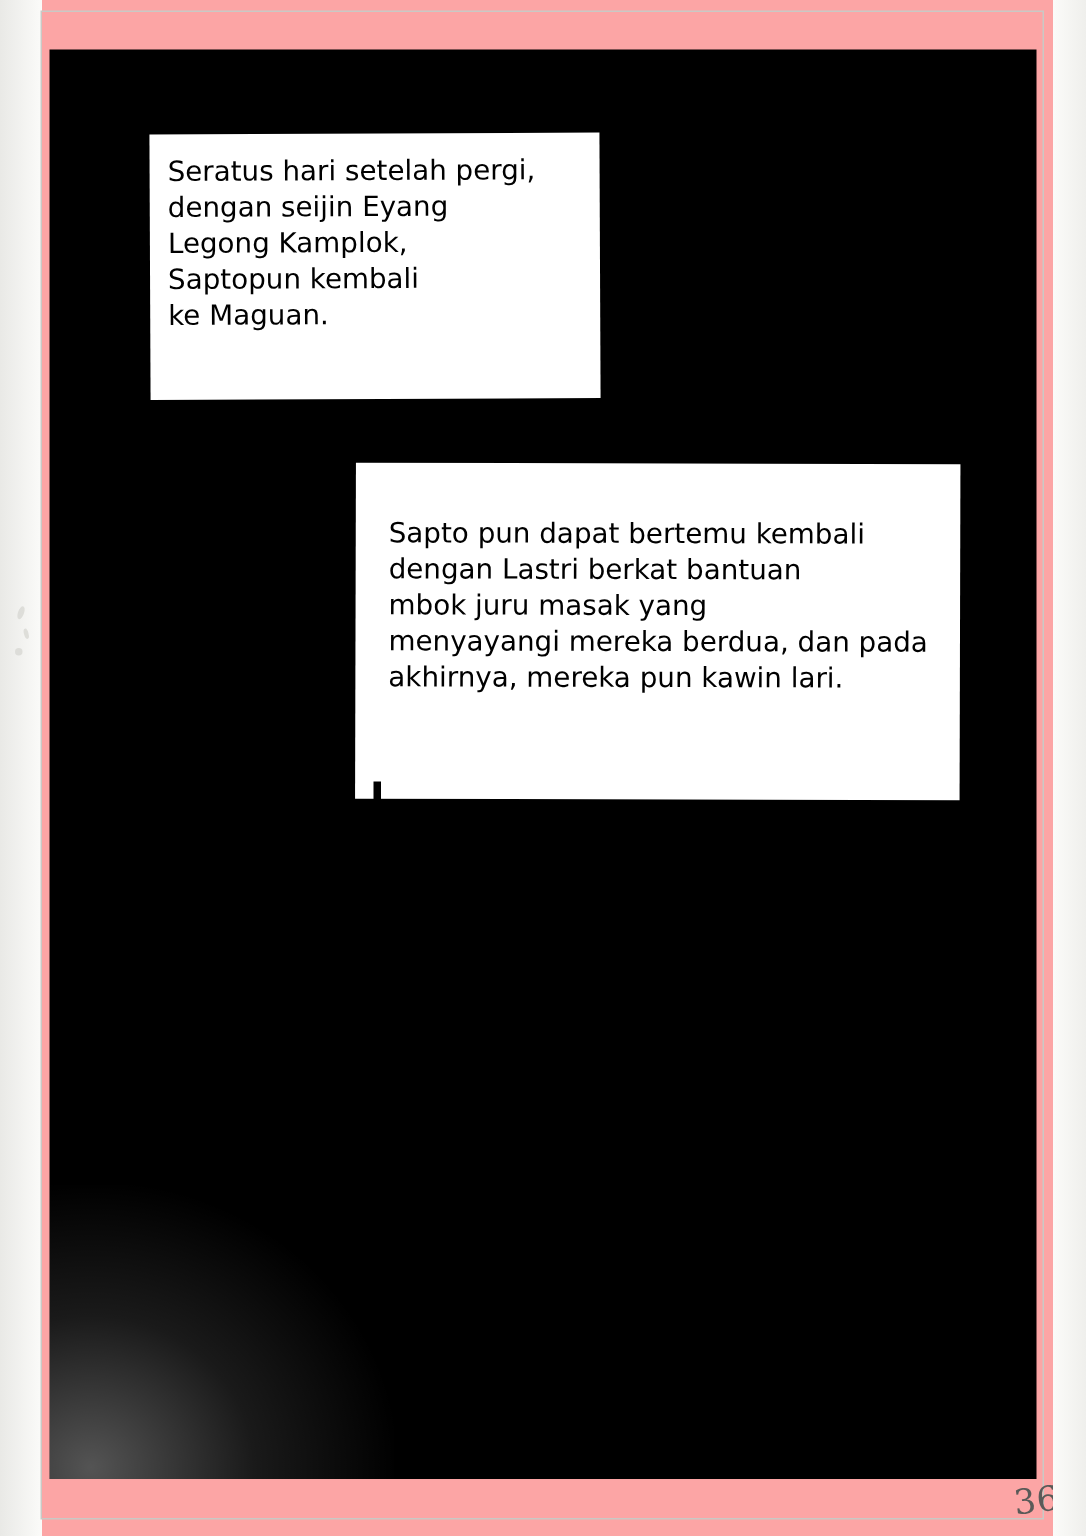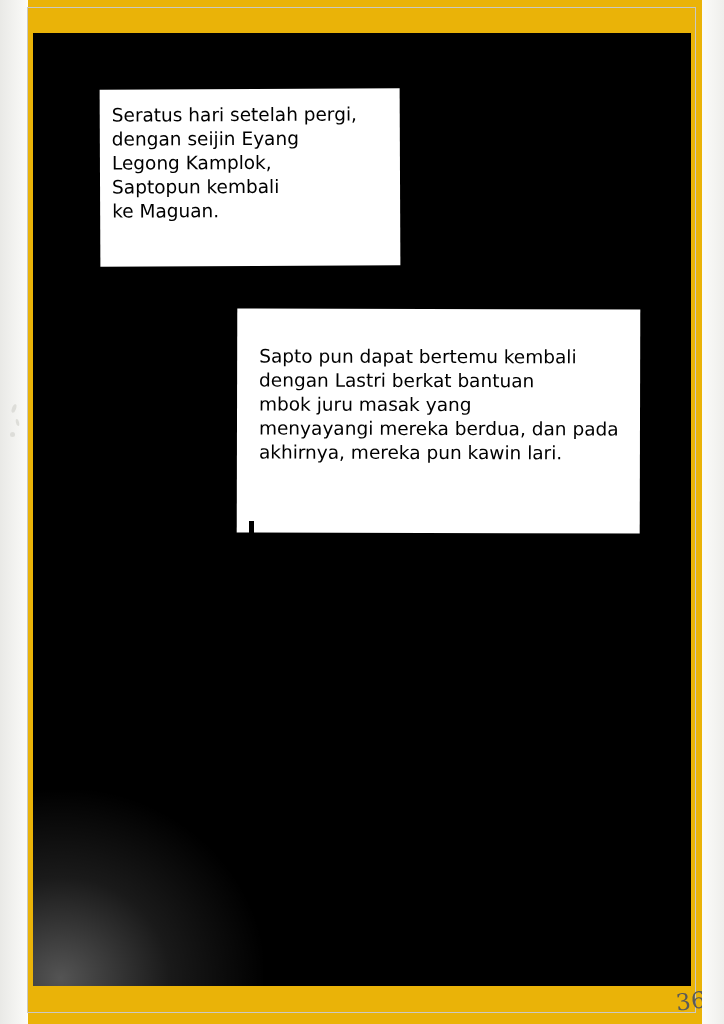--- a/index.html
+++ b/index.html
@@ -14,21 +14,21 @@
     font-family: "DejaVu Sans", sans-serif;
     overflow: hidden;
   }
 
   
   #page {
     position: absolute;
     left: 0; top: 0;
     width: 724px;
     height: 1024px;
-    background: #eab308;
+    background: #fca5a5;
   }
 
   
   #page::before {
     content: "";
     position: absolute;
     left: 0; top: 0; bottom: 0;
     width: 28px;
     background: linear-gradient(to right, #e9e9e6, #fbfbf9);
     pointer-events: none;

